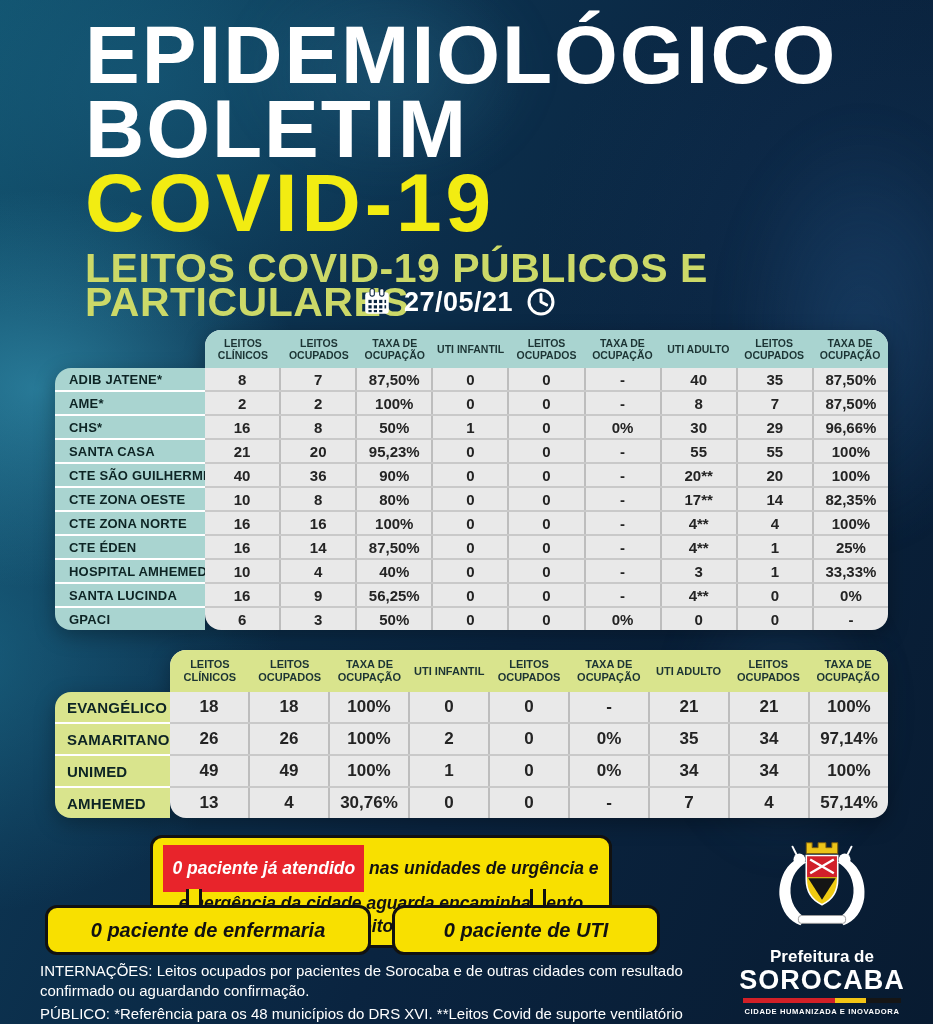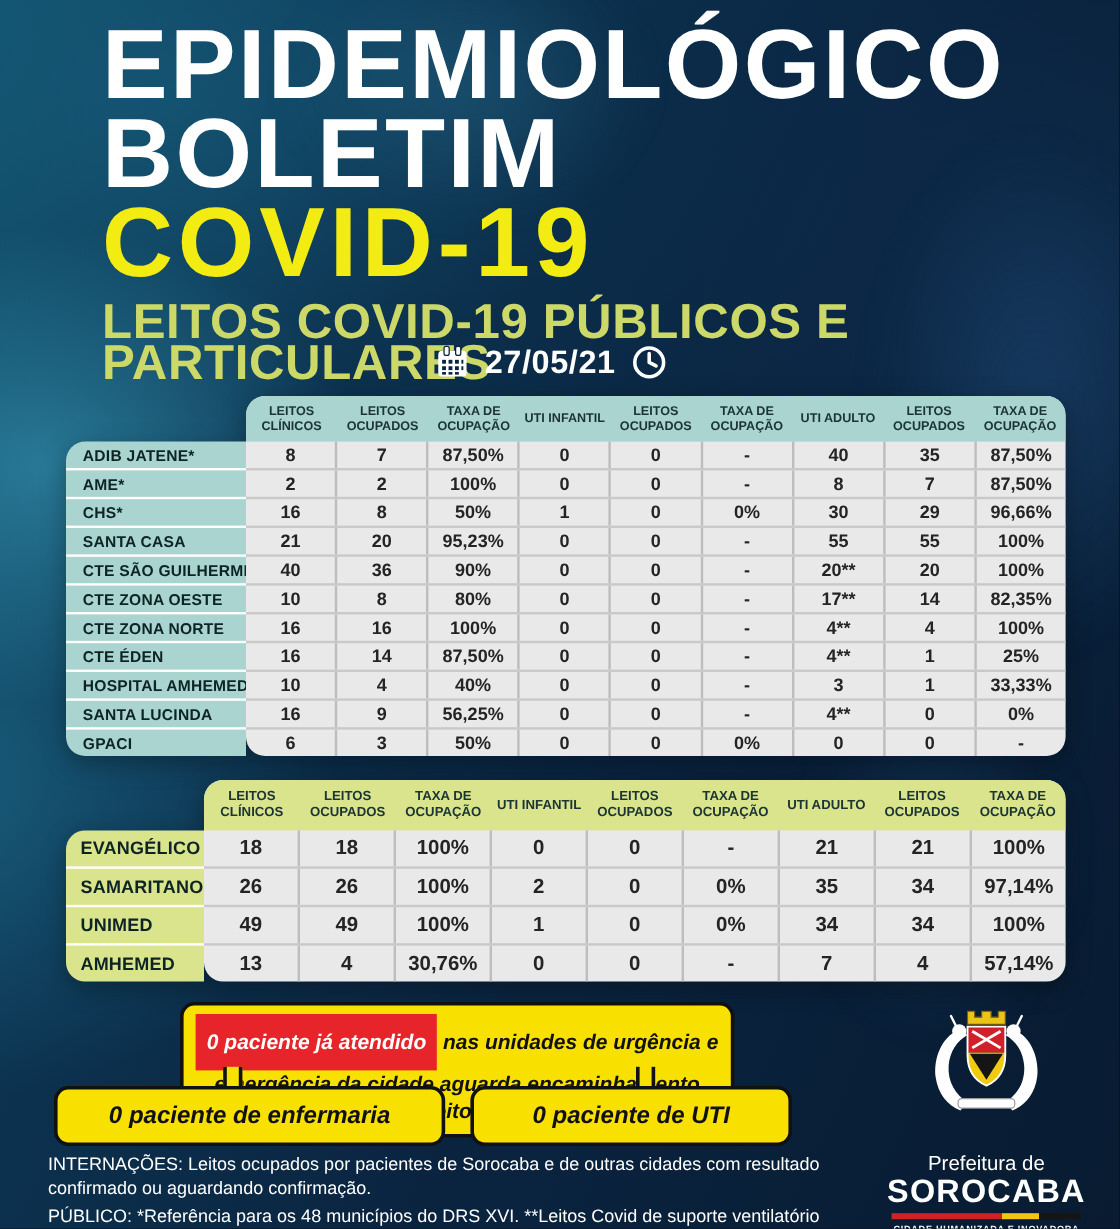--- a/index.html
+++ b/index.html
@@ -56,21 +56,21 @@
   .stem.left{left:186px;}
   .stem.right{left:530px;}
   .alert-box{position:absolute;top:905px;height:50px;background:#f8e000;border:3px solid #111;border-radius:12px;box-sizing:border-box;display:flex;align-items:center;justify-content:center;font-style:italic;font-weight:bold;font-size:20px;color:#111;}
   .alert-box.left{left:45px;width:326px;}
   .alert-box.right{left:392px;width:268px;}
 
   .footer{position:absolute;left:40px;top:961px;width:690px;color:#ffffff;font-size:15px;line-height:1.33;}
   .footer p{margin:0 0 3px 0;}
 
   .logo{position:absolute;left:733px;top:830px;width:178px;text-align:center;color:#fff;}
-  .org1{font-size:17px;font-weight:normal;line-height:1.05;margin-top:14px;}
+  .org1{font-size:17px;font-weight:bold;line-height:1.05;margin-top:2px;}
   .org2{font-size:27px;font-weight:bold;letter-spacing:1px;line-height:1.05;}
   .stripe{height:5px;margin:4px 10px 4px;background:linear-gradient(90deg,#d22027 0%,#d22027 58%,#f3c515 58%,#f3c515 78%,#151515 78%);}
   .tagline{font-size:7.6px;font-weight:bold;letter-spacing:0.6px;}
 </style>
 </head>
 <body>
 
 <div class="poster">
   <div class="smoke s1"></div>
   <div class="smoke s2"></div>

